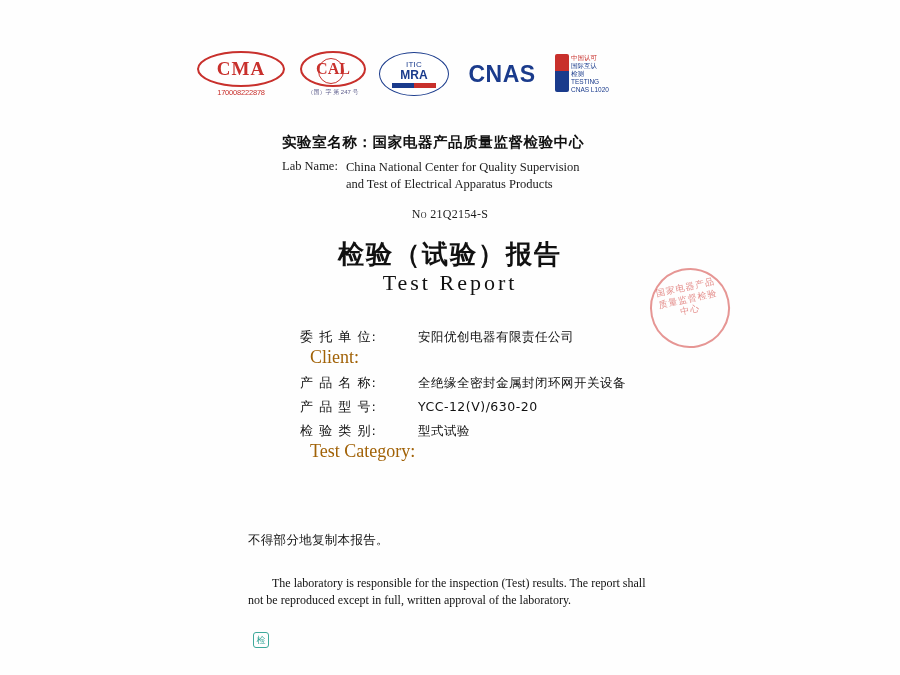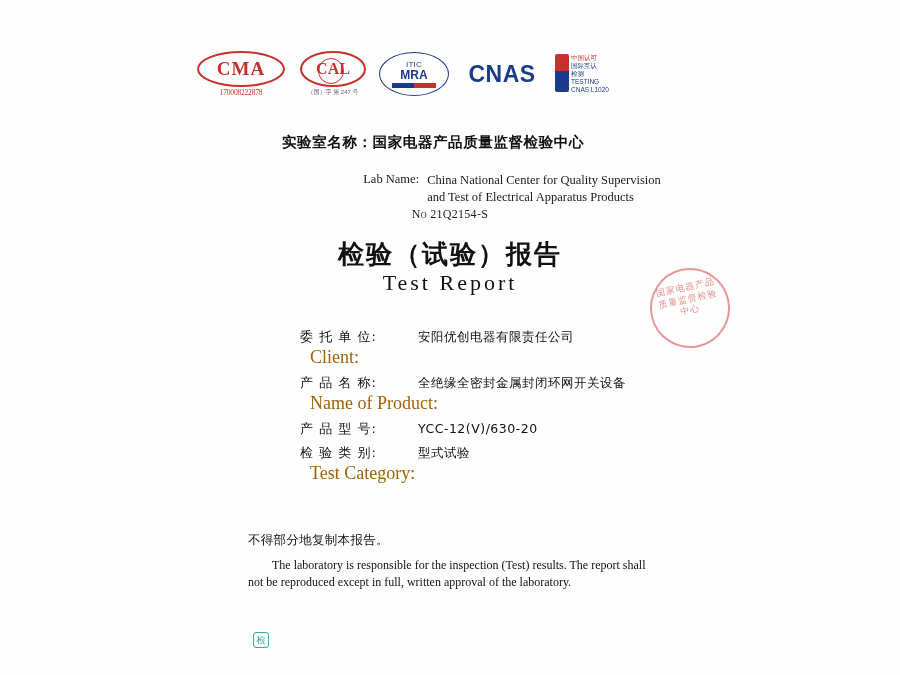--- a/index.html
+++ b/index.html
@@ -58,21 +58,21 @@
     color: #c8302c;
     font-family: "Liberation Serif", serif;
     font-weight: bold;
     font-size: 19px;
     letter-spacing: 1px;
     box-sizing: border-box;
   }
   .cma-num {
     color: #c8302c;
     font-size: 7.5px;
-    font-family: Liberation Serif, serif;
+    font-family: Liberation Sans, sans-serif;
     letter-spacing: -0.2px;
     margin-top: 1px;
   }
 
   
   .logo-cal {
     width: 72px;
     height: 50px;
   }
   .cal-oval {
@@ -223,22 +223,21 @@
   .lab-cn {
     font-family: "DejaVu Sans", sans-serif;
     font-size: 14.5px;
     font-weight: bold;
     letter-spacing: 0.6px;
     color: #111;
     white-space: nowrap;
   }
   .lab-en-row {
     display: flex;
-    margin-top: 20px;
-    justify-content: center;
+    margin-top: 7px;
   }
   .lab-en-label {
     font-size: 12.5px;
     font-family: "Liberation Serif", serif;
     white-space: nowrap;
   }
   .lab-en-value {
     font-size: 12.5px;
     font-family: "Liberation Serif", serif;
     margin-left: 8px;
@@ -357,21 +356,21 @@
     font-family: "DejaVu Sans", sans-serif;
     font-size: 12.5px;
     line-height: 1.65;
     color: #111;
     letter-spacing: 0.3px;
   }
   .note-cn .indent { display: inline-block; width: 26px; }
 
   .note-en {
     position: absolute;
-    top: 557px;
+    top: 575px;
     left: 248px;
     width: 420px;
     font-family: "Liberation Serif", serif;
     font-size: 12px;
     line-height: 1.45;
     color: #111;
   }
   .note-en .indent { display: inline-block; width: 24px; }
 
   
@@ -462,21 +461,20 @@
         <span class="field-cn-value">安阳优创电器有限责任公司</span>
       </div>
       <div class="field-en-label">Client:</div>
     </div>
 
     <div class="field">
       <div class="field-cn-row">
         <span class="field-cn-label">产 品 名 称:</span>
         <span class="field-cn-value">全绝缘全密封金属封闭环网开关设备</span>
       </div>
-      <div class="field-en-label">Name of Product:</div>
     </div>
 
     <div class="field">
       <div class="field-cn-row">
         <span class="field-cn-label">产 品 型 号:</span>
         <span class="field-cn-value">YCC-12(V)/630-20</span>
       </div>
     </div>
 
     <div class="field">

